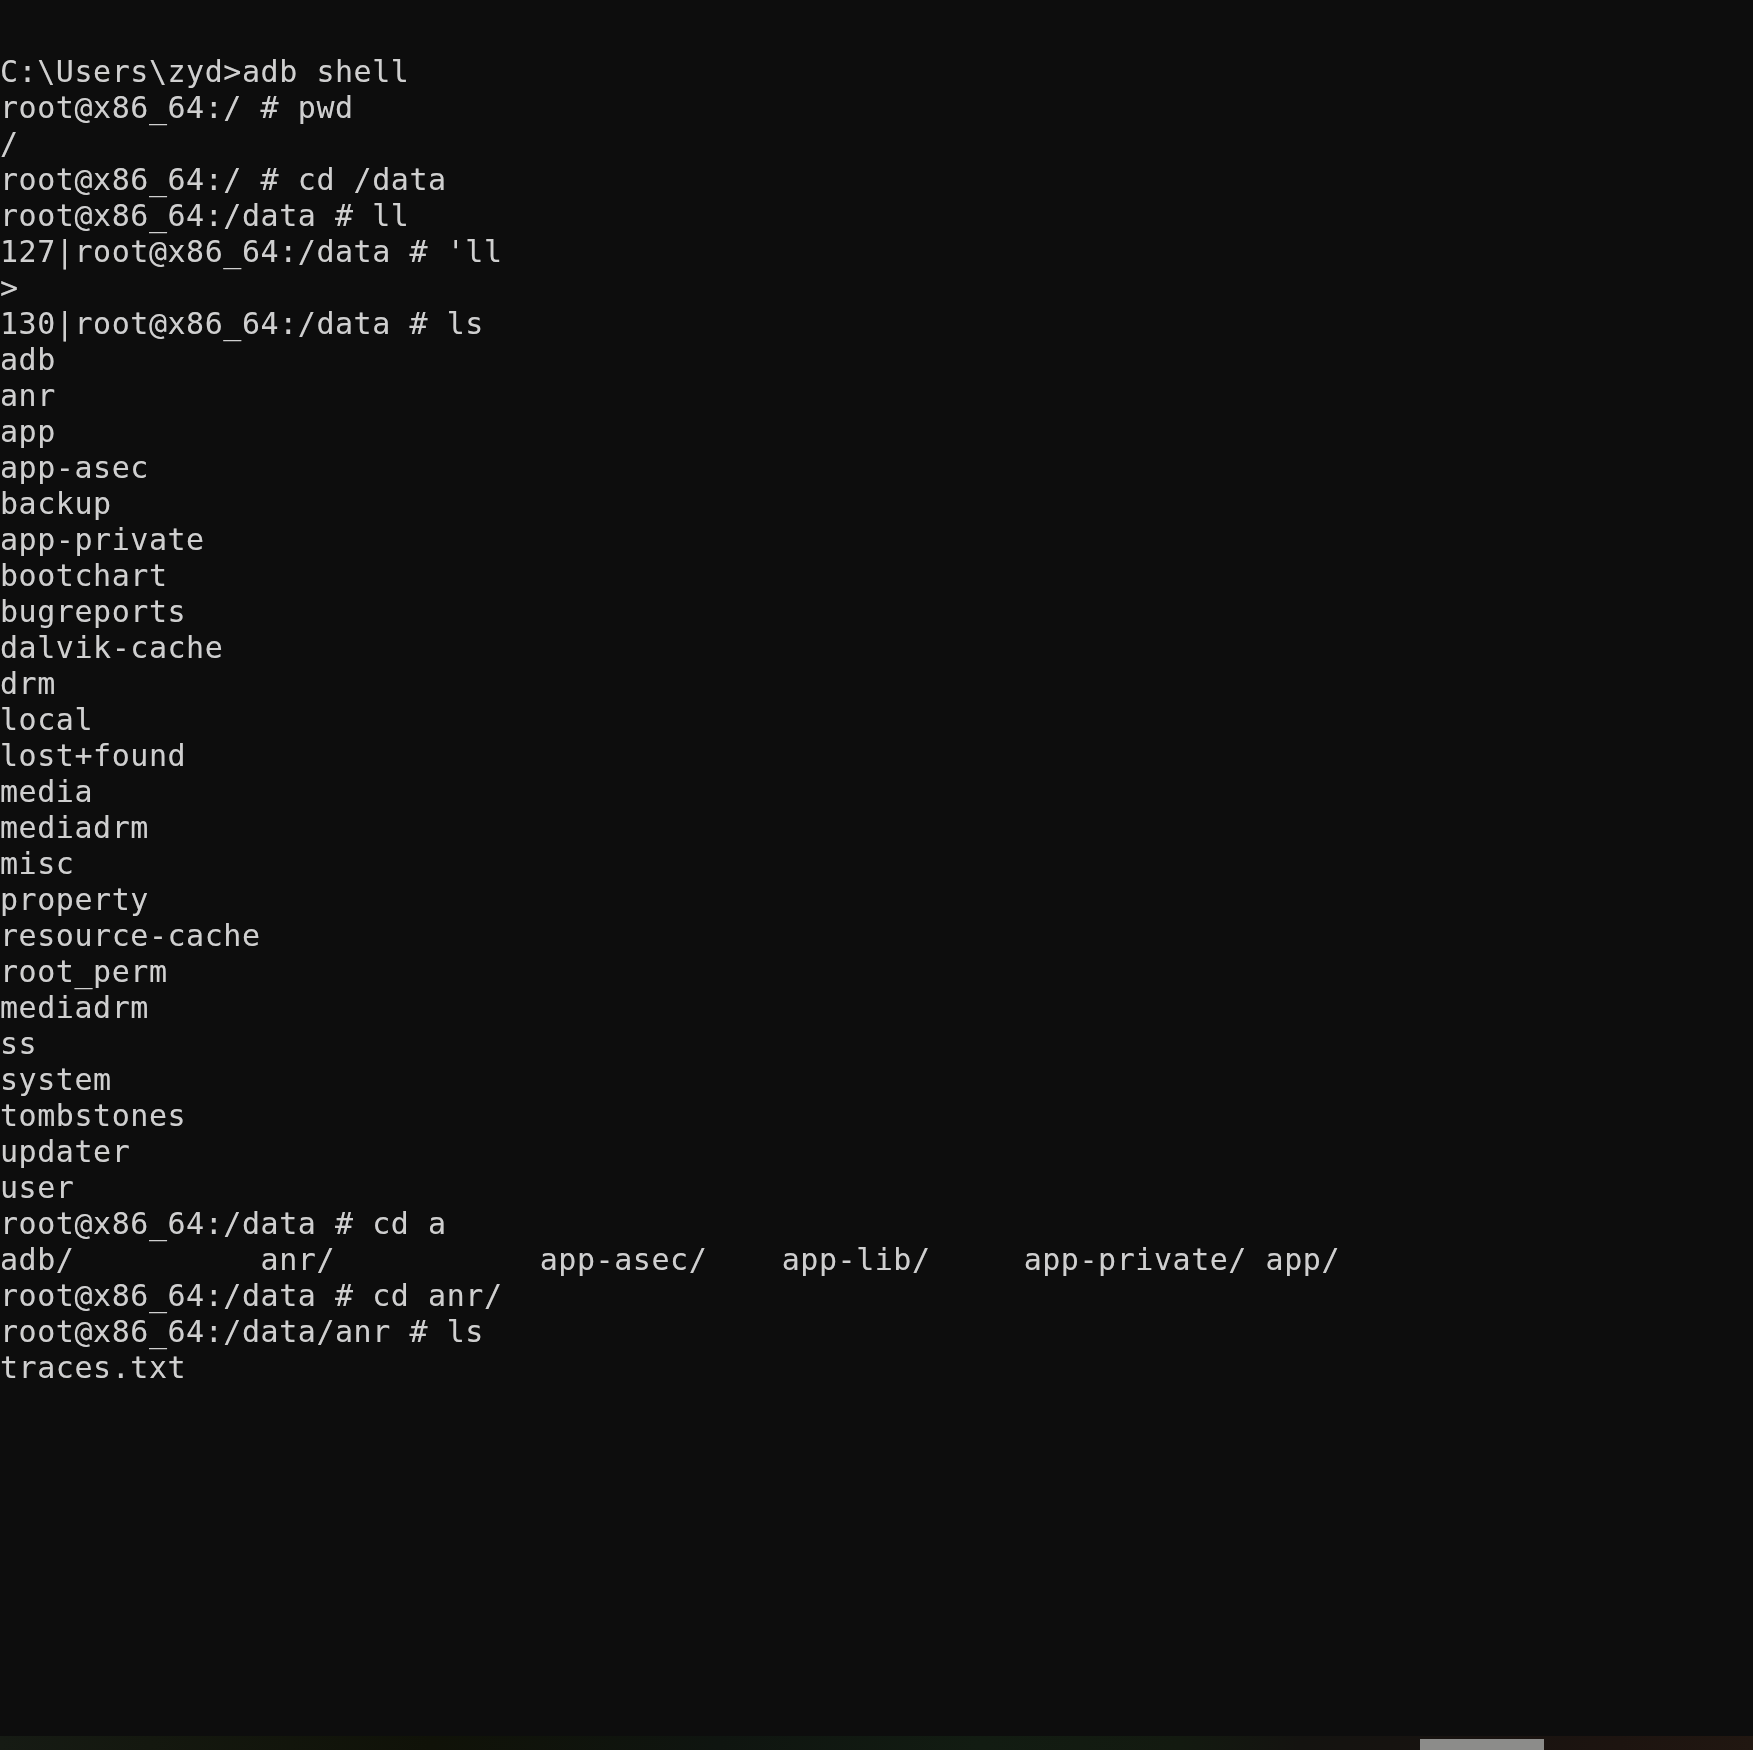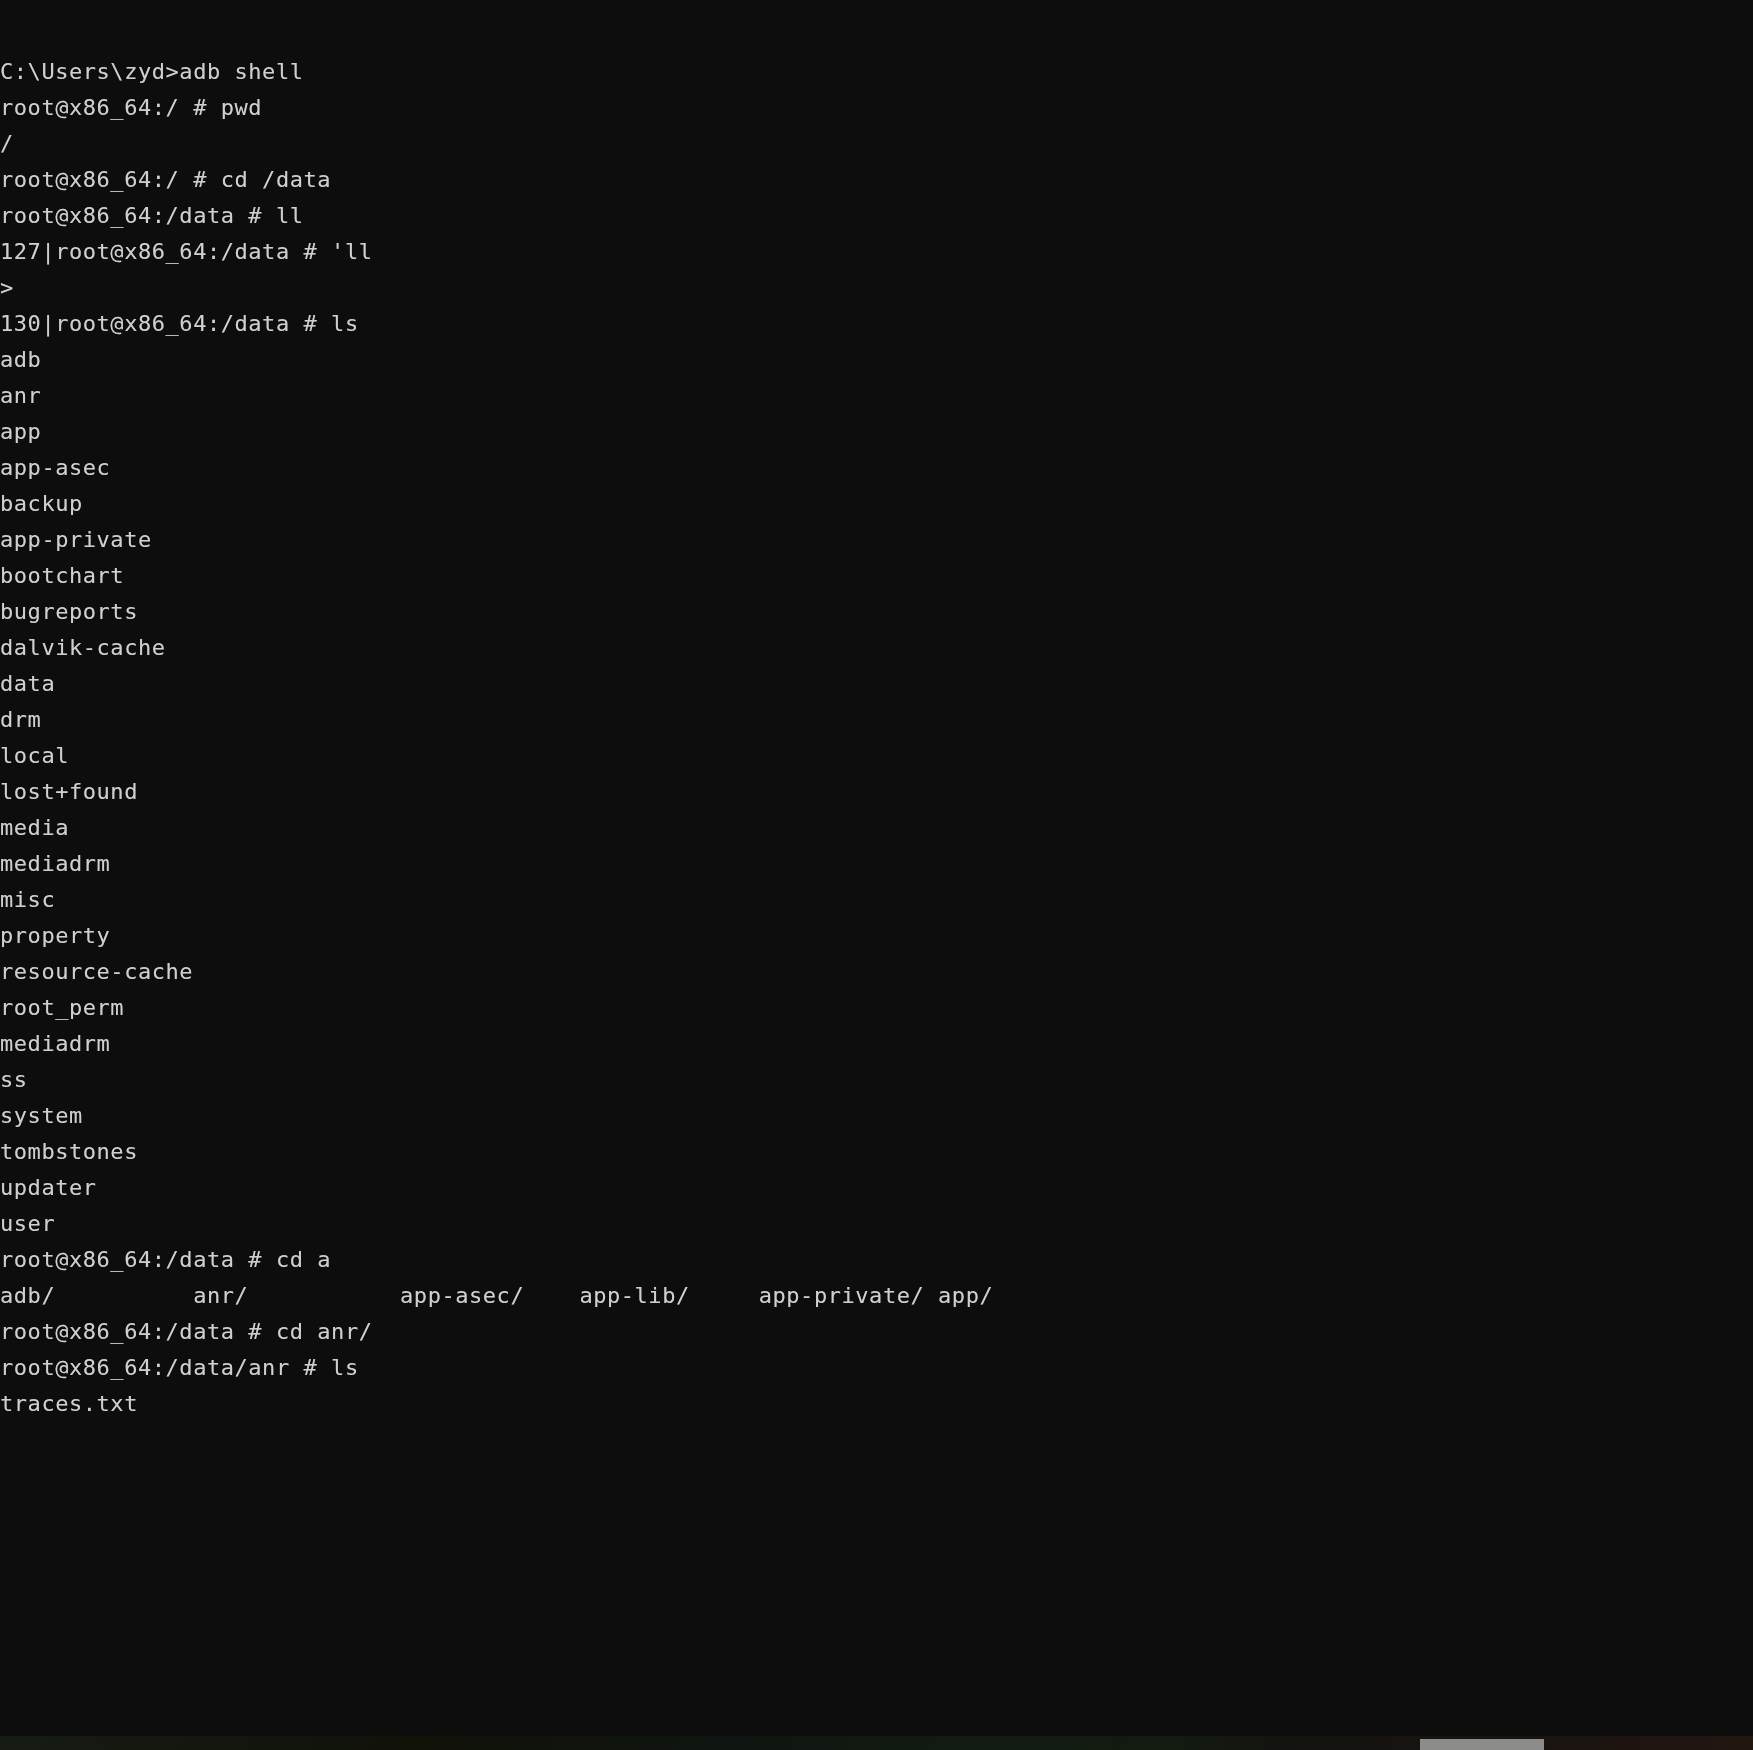--- a/index.html
+++ b/index.html
@@ -33,21 +33,21 @@
     top: 54px;
     font-family: "DejaVu Serif", "Liberation Serif", serif;
     font-size: 0px;
   }
   .term-line {
     display: block;
     height: 36px;
     line-height: 36px;
     white-space: pre;
     font-family: "DejaVu Sans Mono", "Liberation Mono", monospace;
-    font-size: 22px;
+    font-size: 30px;
     letter-spacing: 0.55px;
     color: #cfcfcf;
     text-shadow: 0 0 0.4px rgba(200,200,210,0.35);
     -webkit-font-smoothing: antialiased;
   }
 
   #scrollbar-track {
     position: absolute;
     left: 0;
     bottom: 0;
@@ -84,21 +84,20 @@
       <span class="term-line">130|root@x86_64:/data # ls</span>
       <span class="term-line">adb</span>
       <span class="term-line">anr</span>
       <span class="term-line">app</span>
       <span class="term-line">app-asec</span>
       <span class="term-line">backup</span>
       <span class="term-line">app-private</span>
       <span class="term-line">bootchart</span>
       <span class="term-line">bugreports</span>
       <span class="term-line">dalvik-cache</span>
-      <span class="term-line">data</span>
       <span class="term-line">drm</span>
       <span class="term-line">local</span>
       <span class="term-line">lost+found</span>
       <span class="term-line">media</span>
       <span class="term-line">mediadrm</span>
       <span class="term-line">misc</span>
       <span class="term-line">property</span>
       <span class="term-line">resource-cache</span>
       <span class="term-line">root_perm</span>
       <span class="term-line">mediadrm</span>

